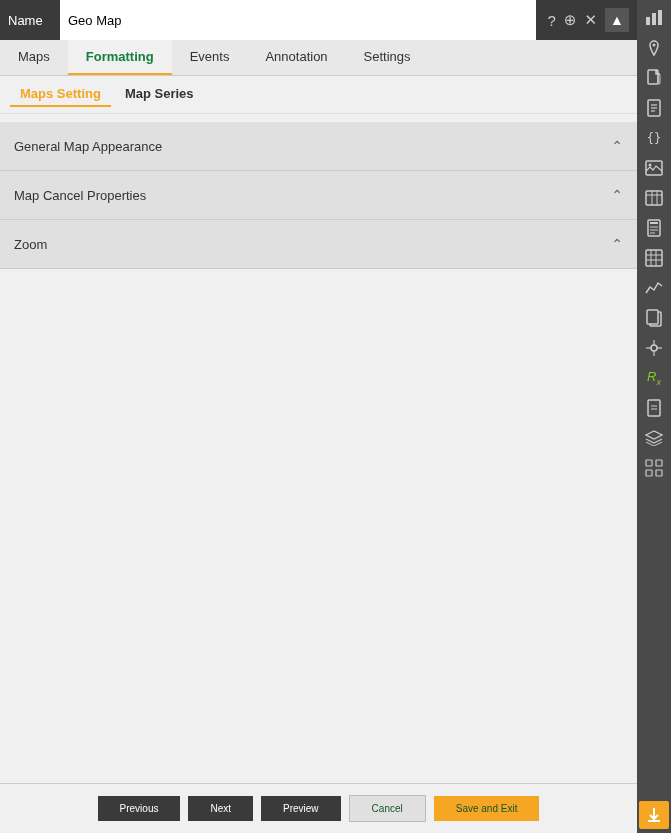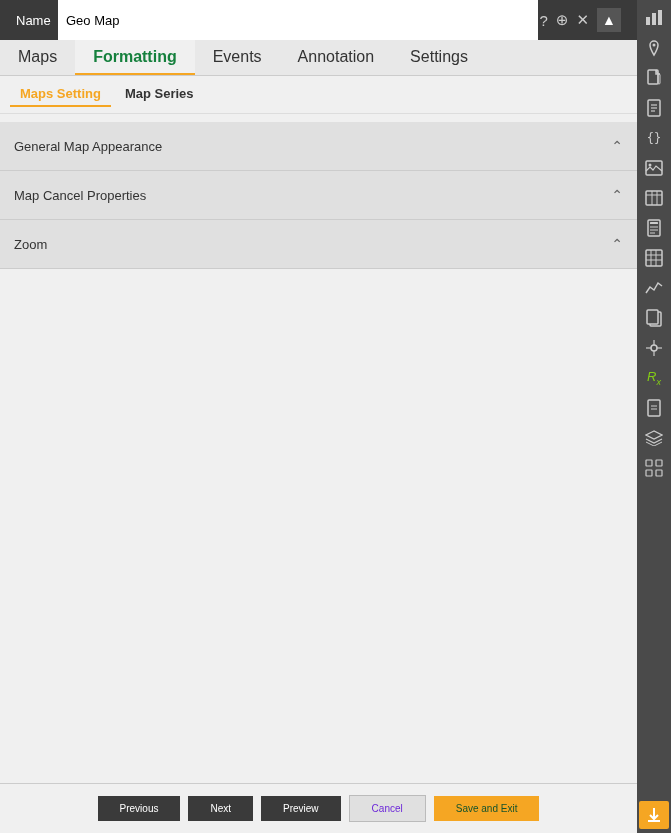--- a/index.html
+++ b/index.html
@@ -12,22 +12,22 @@
       flex-direction: column;
       height: 833px;
       background: #f0f0f0;
     }
 
     
     .header-bar {
       background: #3a3a3a;
       display: flex;
       align-items: center;
-      padding: 6px 16px;
-      gap: 2px;
+      padding: 6px 8px;
+      gap: 12px;
       height: 40px;
     }
     .header-label {
       color: #fff;
       font-size: 13px;
       min-width: 40px;
     }
     .header-input {
       flex: 1;
       background: #fff;
@@ -61,21 +61,21 @@
     
     .tabs-bar {
       background: #e8e8e8;
       display: flex;
       border-bottom: 1px solid #ccc;
       height: 36px;
     }
     .tab {
       padding: 8px 18px;
       cursor: pointer;
-      font-size: 16px;
+      font-size: 13px;
       color: #333;
       border-bottom: 2px solid transparent;
       display: flex;
       align-items: center;
     }
     .tab.active {
       color: #15803d;
       border-bottom: 2px solid #f5a623;
       font-weight: bold;
       background: #f0f0f0;
@@ -158,21 +158,21 @@
       cursor: pointer;
       border: none;
       font-weight: normal;
     }
     .footer-btn.dark {
       background: #3a3a3a;
       color: #fff;
     }
     .footer-btn.light {
       background: #e0e0e0;
-      color: #6d28d9;
+      color: #14532d;
       border: 1px solid #bbb;
     }
     .footer-btn.orange {
       background: #f5a623;
       color: #14532d;
     }
 
     
     .right-sidebar {
       width: 34px;

